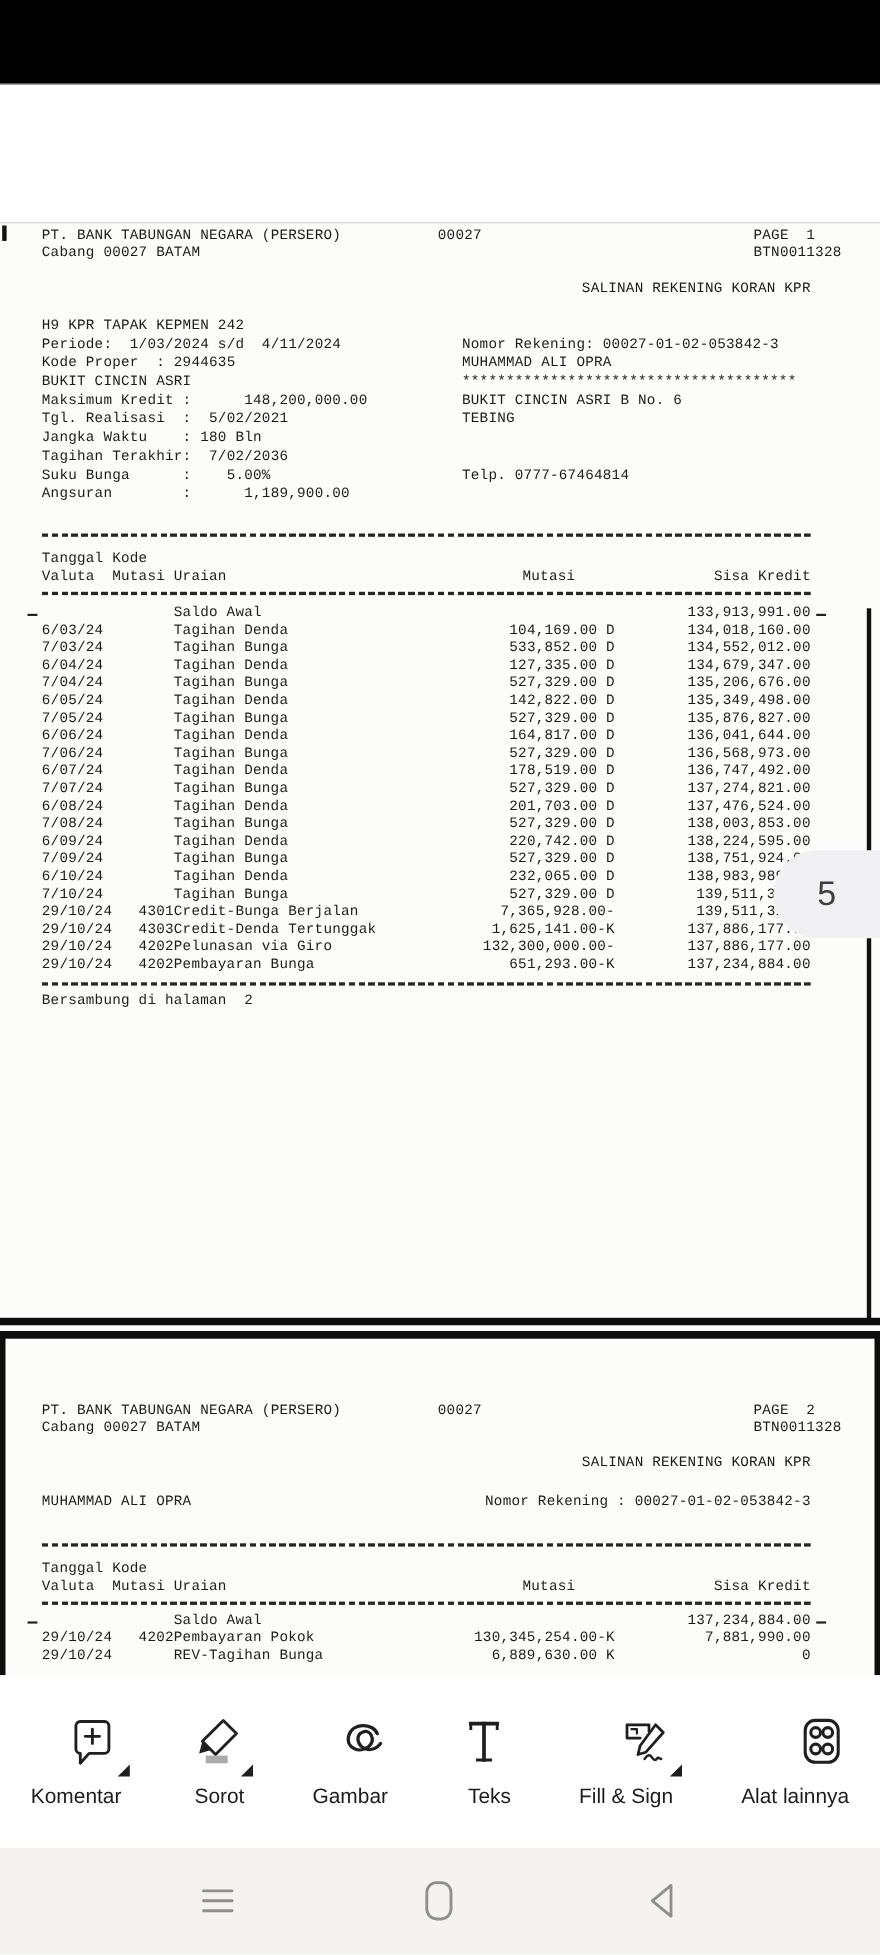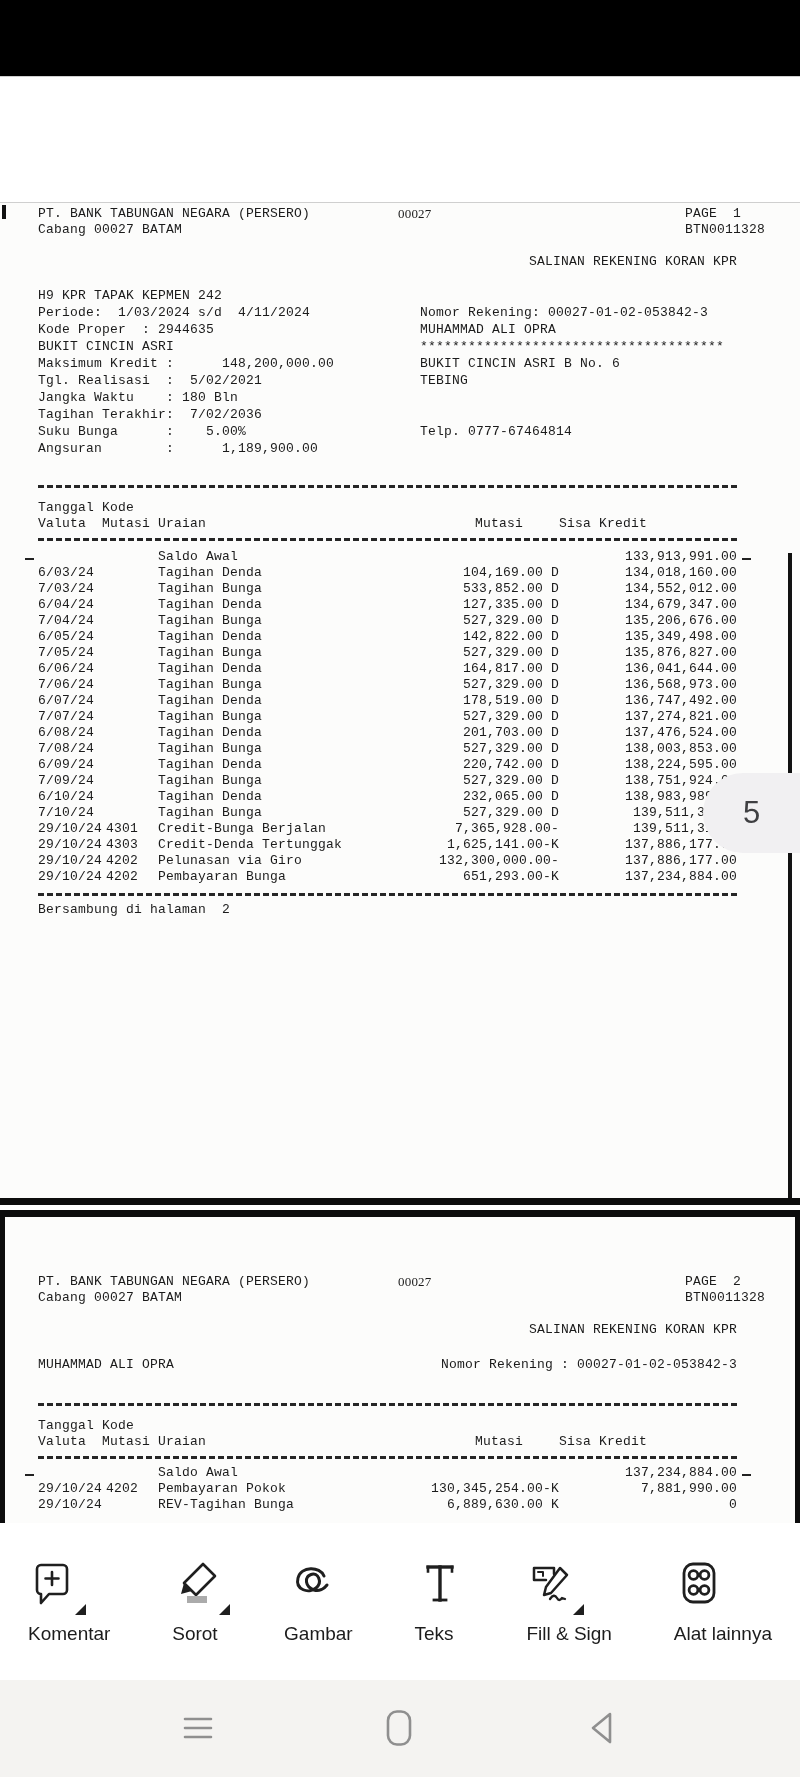--- a/index.html
+++ b/index.html
@@ -25,65 +25,65 @@
             border-top:1px solid #cfcfcf; padding:3px 63px 0 38px; overflow:hidden; }
   .page-1::after { content:""; position:absolute; left:0; bottom:0; width:800px; height:7px; background:#0d0d0d; }
   .p1-edge-r { position:absolute; top:350px; right:8px; width:4px; height:646px; background:#111; }
   .p1-edge-tl { position:absolute; top:2px; left:2px; width:4px; height:14px; background:#111; }
   .page-2 { position:absolute; top:1040px; left:0; width:800px; height:313px;
             border-top:7px solid #0d0d0d; border-left:5px solid #0d0d0d; border-right:5px solid #0d0d0d;
             padding:0 58px 0 33px; overflow:hidden; }
 
   .doc-header { position:relative; }
   .doc-header .line { white-space:pre; }
-  .hdr-branchcode { position:absolute; left:360px; top:0;font-family:Liberation Serif, serif; }
+  .hdr-branchcode { position:absolute; left:360px; top:0; }
   .hdr-pageinfo { position:absolute; left:647px; top:0; white-space:pre; }
   .doc-title { text-align:right; margin-top:16px; white-space:pre; }
 
   .info-block { margin-top:17px; }
   .info-row { display:flex; line-height:17px; }
   .info-row .l { width:382px; white-space:pre; flex:none; }
   .info-row .r { white-space:pre; }
 
   .name-row { display:flex; justify-content:space-between; margin-top:19px; }
   .name-row span { white-space:pre; }
 
   .dash { height:3px; background:repeating-linear-gradient(90deg,#262626 0 6px,transparent 6px 9px); }
   .dash.d1 { margin-top:28px; } .dash.d2 { margin-top:6px; } .dash.d3 { margin-top:8px; }
   .page-2 .dash.d1 { margin-top:30px; }
 
   .tbl-head { margin-top:12px; }
   .tbl-head .h1 { white-space:pre; }
   .tbl-head .h2 { display:flex; white-space:pre; }
   .tbl-head .h2 .hl { flex:1; }
   .tbl-head .h2 .hm { width:175px; text-align:right; padding-right:36px; flex:none;font-family:Liberation Mono, monospace; }
-  .tbl-head .h2 .hs { width:178px; text-align:left; flex:none; }
+  .tbl-head .h2 .hs { width:178px; text-align:right; flex:none; }
 
   .tbl-rows { margin-top:8px; }
   .t-row { display:flex; line-height:16px; position:relative; }
   .t-row .c-date { width:68px; flex:none; white-space:pre; }
-  .t-row .c-kode { width:52px; flex:none; white-space:pre; }
+  .t-row .c-kode { width:52px; flex:none; white-space:pre;text-align:right; }
   .t-row .c-uraian { flex:1; white-space:pre; }
   .t-row .c-mutasi { width:175px; flex:none; text-align:right; white-space:pre; }
   .t-row .c-sisa { width:178px; flex:none; text-align:right; white-space:pre; }
   .t-row.saldo .c-sisa::after { content:""; position:absolute; right:-14px; top:9px; width:9px; height:2px; background:#222; }
   .t-row.saldo::before { content:""; position:absolute; left:-13px; top:9px; width:9px; height:2px; background:#222; }
 
   .tbl-footer { margin-top:6px; white-space:pre; }
 
   
   .page-pill { position:absolute; top:603px; right:0; width:97px; height:80px;
                background:#f1f0f2; border-radius:44px 0 0 44px;
                display:flex; align-items:center; justify-content:center;
                font-family:"Liberation Sans",sans-serif; font-size:31px; color:#3f3f42; z-index:5; }
 
   
   .bottom-toolbar { position:absolute; top:1523px; left:0; width:800px; height:157px; background:#fff;
                     display:flex; justify-content:space-between; padding:36px 28px 0 28px; }
-  .tool { display:flex; flex-direction:column; align-items:flex-start; }
+  .tool { display:flex; flex-direction:column; align-items:flex-end; }
   .tool-icon { position:relative; width:50px; height:50px; }
   .tool-label { margin-top:14px; font-size:19px; color:#1c1c1c; white-space:nowrap; }
   .dd-tri { position:absolute; right:-8px; bottom:-6px; width:0; height:0;
             border-left:11px solid transparent; border-bottom:11px solid #1f1f1f; }
 
   
   .nav-bar { position:absolute; top:1680px; left:0; width:800px; height:97px; background:#f4f3f1; }
   .nav-icon { position:absolute; top:28px; width:40px; height:40px; }
 
   svg { display:block; }

